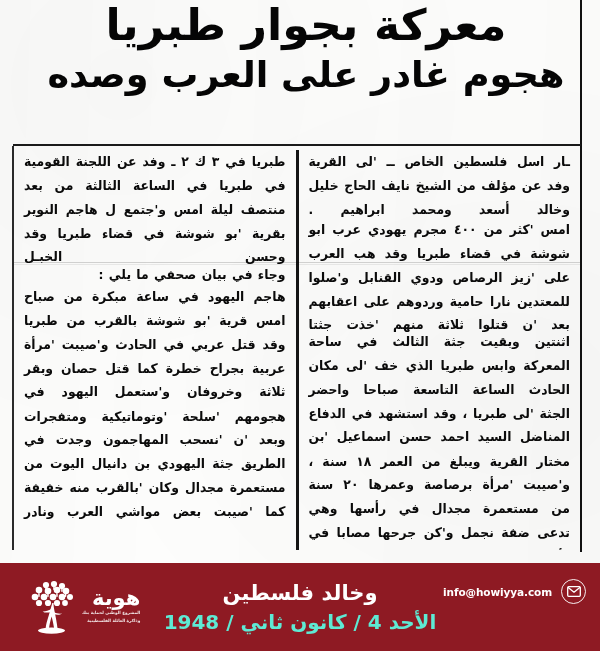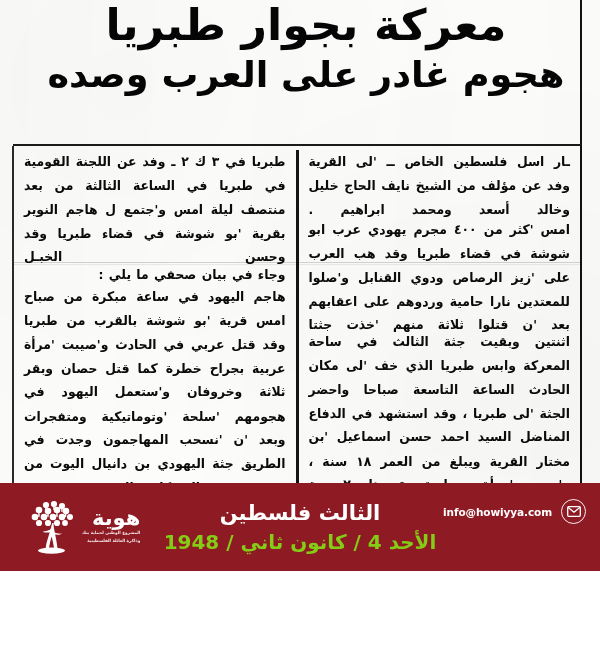--- a/index.html
+++ b/index.html
@@ -13,21 +13,21 @@
     font-family: "DejaVu Sans", "Liberation Sans", sans-serif;
     overflow: hidden;
     position: relative;
   }
 
   
   #page {
     position: absolute;
     inset: 0;
     width: 600px;
-    height: 571px;
+    height: 651px;
     overflow: hidden;
     background: #ffffff;
   }
 
   
   .scan {
     position: absolute;
     left: 0;
     top: 0;
     width: 600px;
@@ -252,21 +252,21 @@
     font-weight: 700;
     color: #ffffff;
     line-height: 1.35;
     direction: rtl;
     margin: 0;
   }
   .footer-date {
     font-family: "DejaVu Sans", "Liberation Sans", sans-serif;
     font-size: 20px;
     font-weight: 700;
-    color: #84cc16;
+    color: #5eead4;
     line-height: 1.35;
     direction: rtl;
     margin: 8px;
     margin-top: 2px;
   }
 
   
   .footer-contact {
     position: absolute;
     right: 14px;
@@ -388,21 +388,21 @@
         </svg>
       </div>
       <div class="logo-wordmark">
         <div class="logo-word-ar">هوية</div>
         <div class="logo-tagline">المشروع الوطني لحماية بنك</div>
         <div class="logo-tagline">وذاكرة العائلة الفلسطينية</div>
       </div>
     </div>
 
     <div class="footer-center">
-      <div class="footer-title">الثالث فلسطين</div>
+      <div class="footer-title">وخالد فلسطين</div>
       <div class="footer-date">الأحد 4 / كانون ثاني / 1948</div>
     </div>
 
     <div class="footer-contact">
 
       <div class="contact-row">
         <span class="contact-text">info@howiyya.com</span>
         <span class="contact-icon">
           <svg width="14" height="11" viewBox="0 0 14 11" aria-hidden="true">
             <rect x="0.7" y="0.7" width="12.6" height="9.6" rx="1" fill="none" stroke="#ffffff" stroke-width="1.3"></rect>

